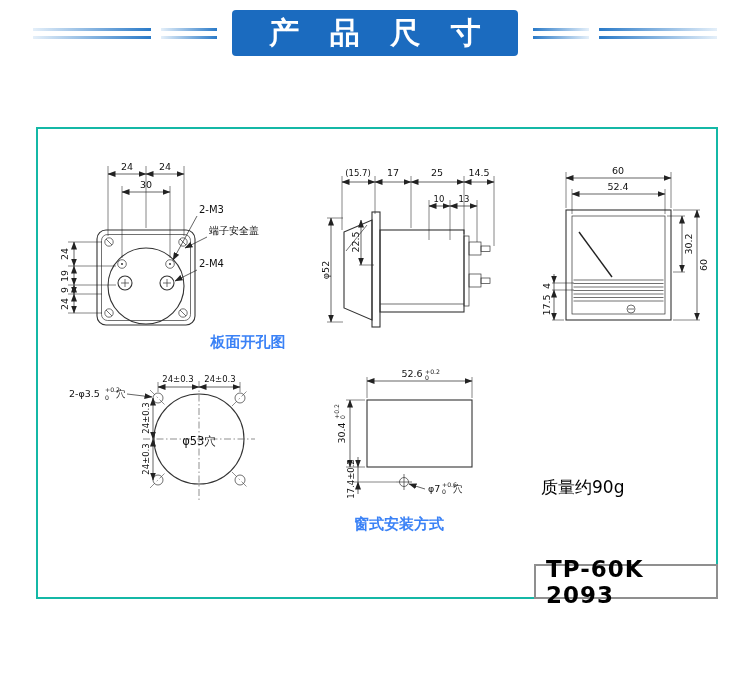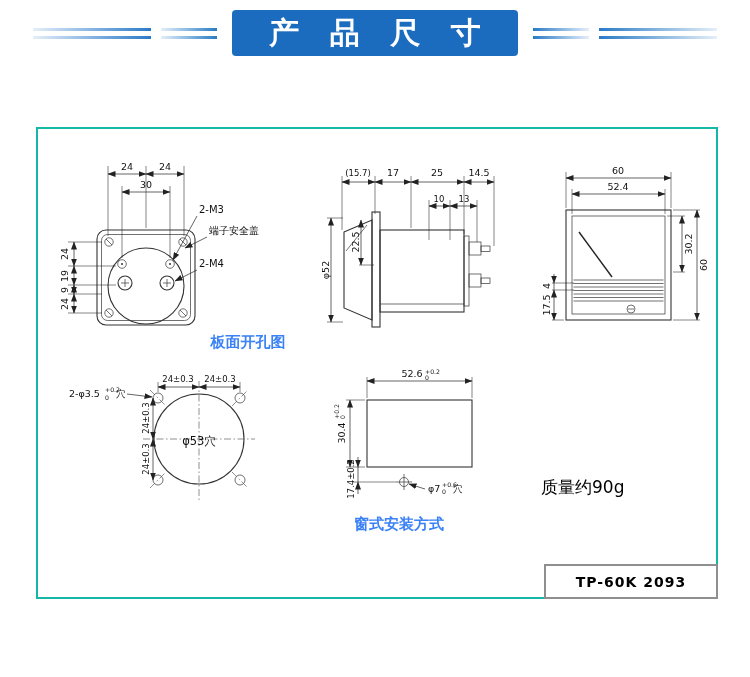--- a/index.html
+++ b/index.html
@@ -21,21 +21,21 @@
 
   
   .board { position:absolute; left:36px; top:127px; width:678px; height:468px;
            border:2px solid #14b8a6; background:#fff; }
   .board svg { position:absolute; overflow:visible; }
 
   .caption { position:absolute; font-size:15px; font-weight:bold; color:#3b82f6; text-align:center; }
   .notes { position:absolute; left:503px; top:342px; font-size:17px; font-weight:normal; color:#000; line-height:32px; }
   .model-box { position:absolute; right:-2px; bottom:-2px; width:170px; height:31px; border:2px solid #8f8f8f;
                background:#fff; display:flex; align-items:center; justify-content:center;
-               font-size:14px; font-weight:bold; letter-spacing:1px; color:#000; }
+               font-size:23px; font-weight:bold; letter-spacing:1px; color:#000;padding-left:10px; }
 
   
   .o   { stroke:#333; fill:none; stroke-width:1.1; }
   .o2  { stroke:#333; fill:none; stroke-width:0.7; }
   .dl  { stroke:#222; fill:none; stroke-width:0.7; }
   .ext { stroke:#222; fill:none; stroke-width:0.55; }
   .cl  { stroke:#444; fill:none; stroke-width:0.6; stroke-dasharray:7 2.5 1.5 2.5; }
   .nd  { stroke:#222; fill:none; stroke-width:1.4; }
   svg text { font-family:"DejaVu Sans","Liberation Sans",sans-serif; fill:#111; }
   .dim   { font-size:9.5px; }

